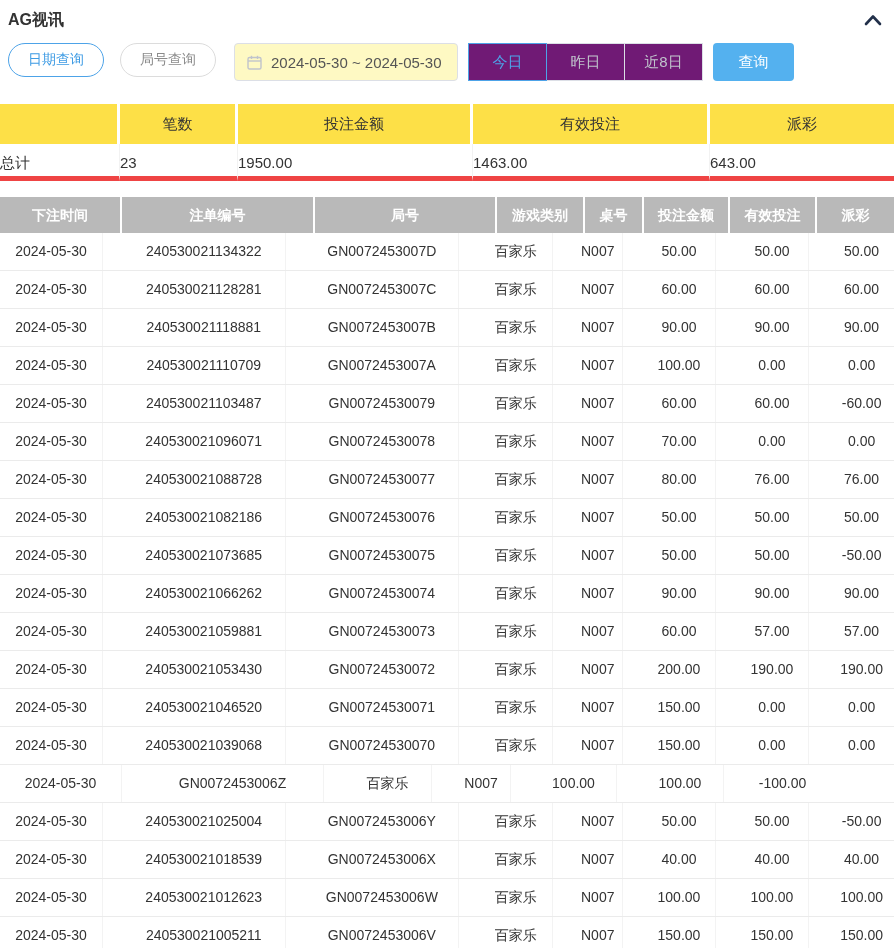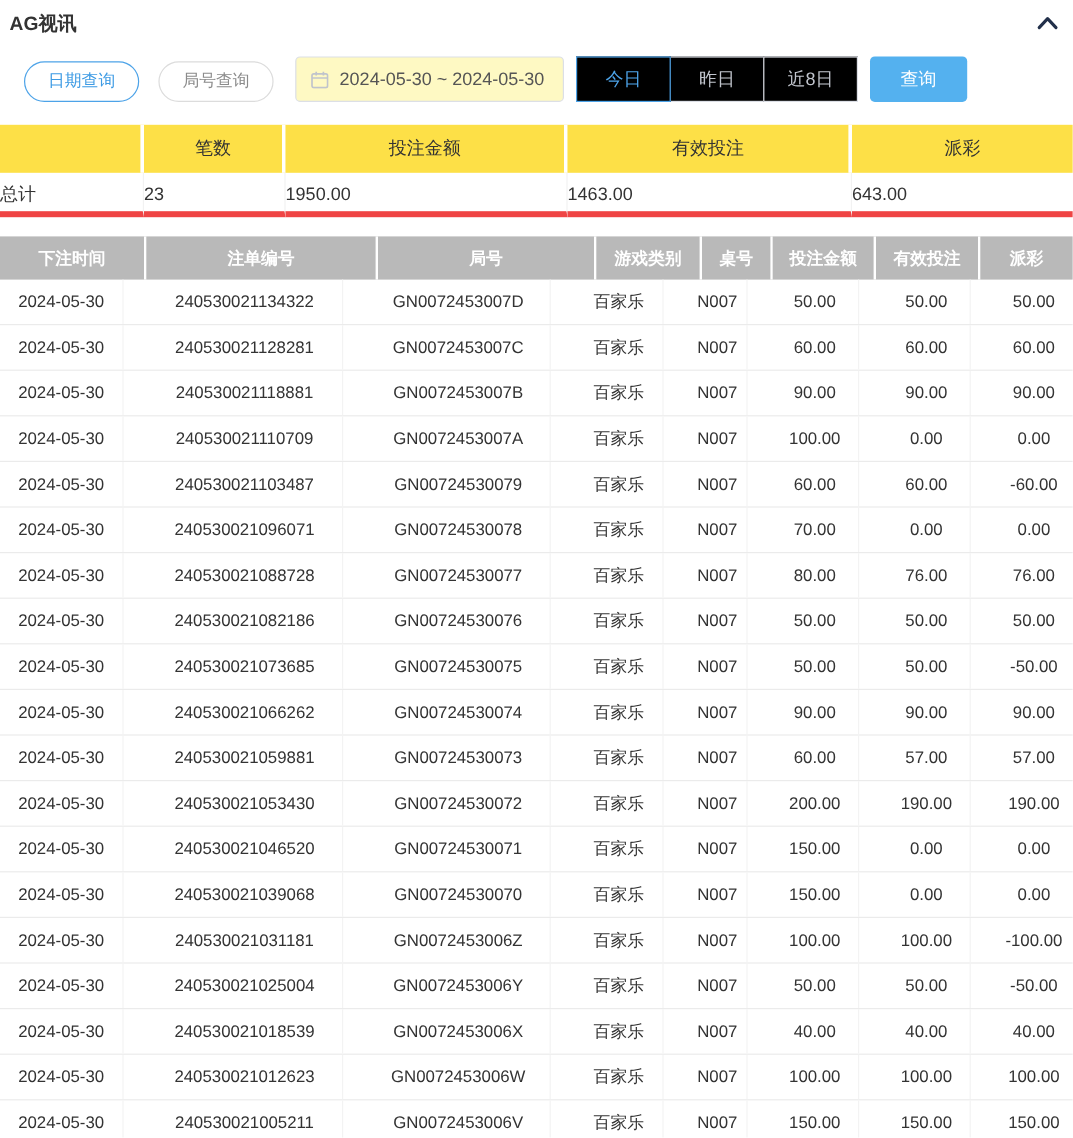--- a/index.html
+++ b/index.html
@@ -11,30 +11,30 @@
   }
   *{box-sizing:border-box;margin:0;padding:0;}
   html,body{width:894px;height:948px;overflow:hidden;background:#fff;
     font-family:"Liberation Sans","DejaVu Sans",sans-serif;color:var(--text);}
   
   .topbar{display:flex;justify-content:space-between;align-items:center;
     padding:9px 10px 0 8px;height:32px;}
   .app-title{font-size:16px;font-weight:bold;color:#333;}
   .collapse-btn{width:22px;height:18px;cursor:pointer;display:flex;align-items:center;justify-content:center;}
   
-  .toolbar{display:flex;align-items:flex-end;padding:0 8px;margin-top:11px;height:42px;margin-left:12px;}
+  .toolbar{display:flex;align-items:flex-start;padding:0 8px;margin-top:11px;height:42px;}
   .pill-btn{height:34px;padding:0 19px;border-radius:17px;background:#fff;
     font-size:14px;cursor:pointer;font-family:inherit;}
   .pill-btn.active{border:1px solid var(--accent-border);color:#3d9be4;}
   .pill-btn.inactive{border:1px solid #dcdcdc;color:#8b8b8b;margin-left:16px;}
   .date-box{display:flex;align-items:center;gap:9px;height:38px;width:224px;
     margin-left:18px;border:1px solid #dcdfe6;border-radius:4px;padding:0 12px;
     font-size:15px;color:#555;cursor:pointer;background:#fef9c3;}
   .seg-group{display:flex;margin-left:10px;}
-  .seg-btn{width:79px;height:38px;background:#000000;border:1px solid #dcdfe6;
+  .seg-btn{width:79px;height:38px;background:#701a75;border:1px solid #dcdfe6;
     font-size:15px;cursor:pointer;font-family:inherit;color:#c0c4cc;}
   .seg-btn + .seg-btn{margin-left:-1px;}
   .seg-btn.active{border:1px solid var(--accent-border);color:#4da3e8;position:relative;z-index:2;}
   .search-btn{margin-left:10px;width:81px;height:38px;border:none;border-radius:4px;
     background:var(--accent);color:#fff;font-size:15px;cursor:pointer;font-family:inherit;}
   
   .summary{margin-top:19px;}
   .sum-row{display:flex;}
   .sum-head .cell{background:#fde047;height:40px;line-height:40px;text-align:center;
     font-size:15px;color:#333;}
@@ -256,21 +256,20 @@
     <div class="cell c1">240530021039068</div>
     <div class="cell c2">GN00724530070</div>
     <div class="cell c3">百家乐</div>
     <div class="cell c4">N007</div>
     <div class="cell c5">150.00</div>
     <div class="cell c6">0.00</div>
     <div class="cell c7">0.00</div>
   </div>
       <div class="bt-row">
     <div class="cell c0">2024-05-30</div>
-    <div class="cell c1">240530021031181</div>
     <div class="cell c2">GN0072453006Z</div>
     <div class="cell c3">百家乐</div>
     <div class="cell c4">N007</div>
     <div class="cell c5">100.00</div>
     <div class="cell c6">100.00</div>
     <div class="cell c7 neg">-100.00</div>
   </div>
       <div class="bt-row">
     <div class="cell c0">2024-05-30</div>
     <div class="cell c1">240530021025004</div>

